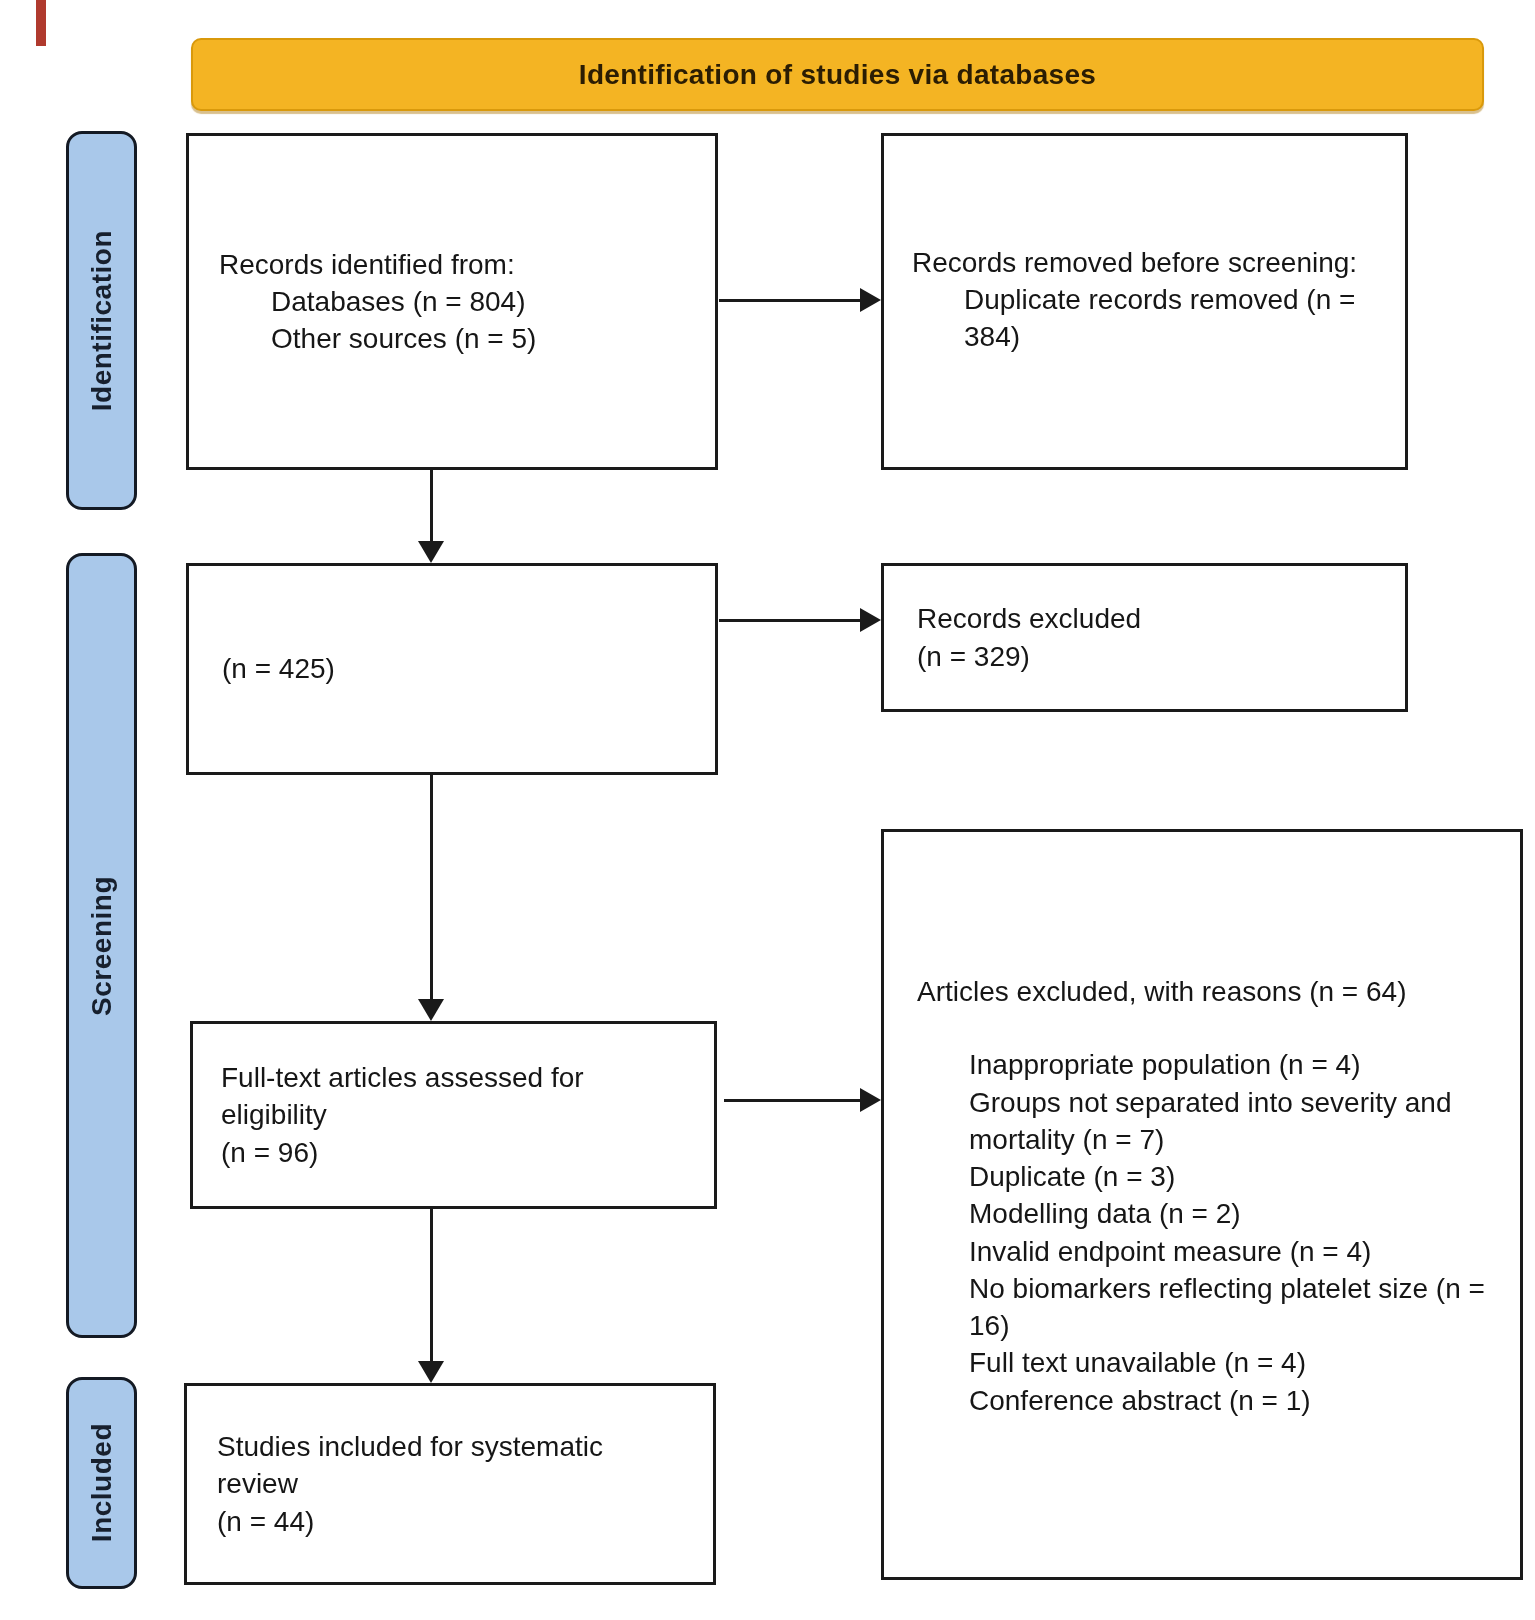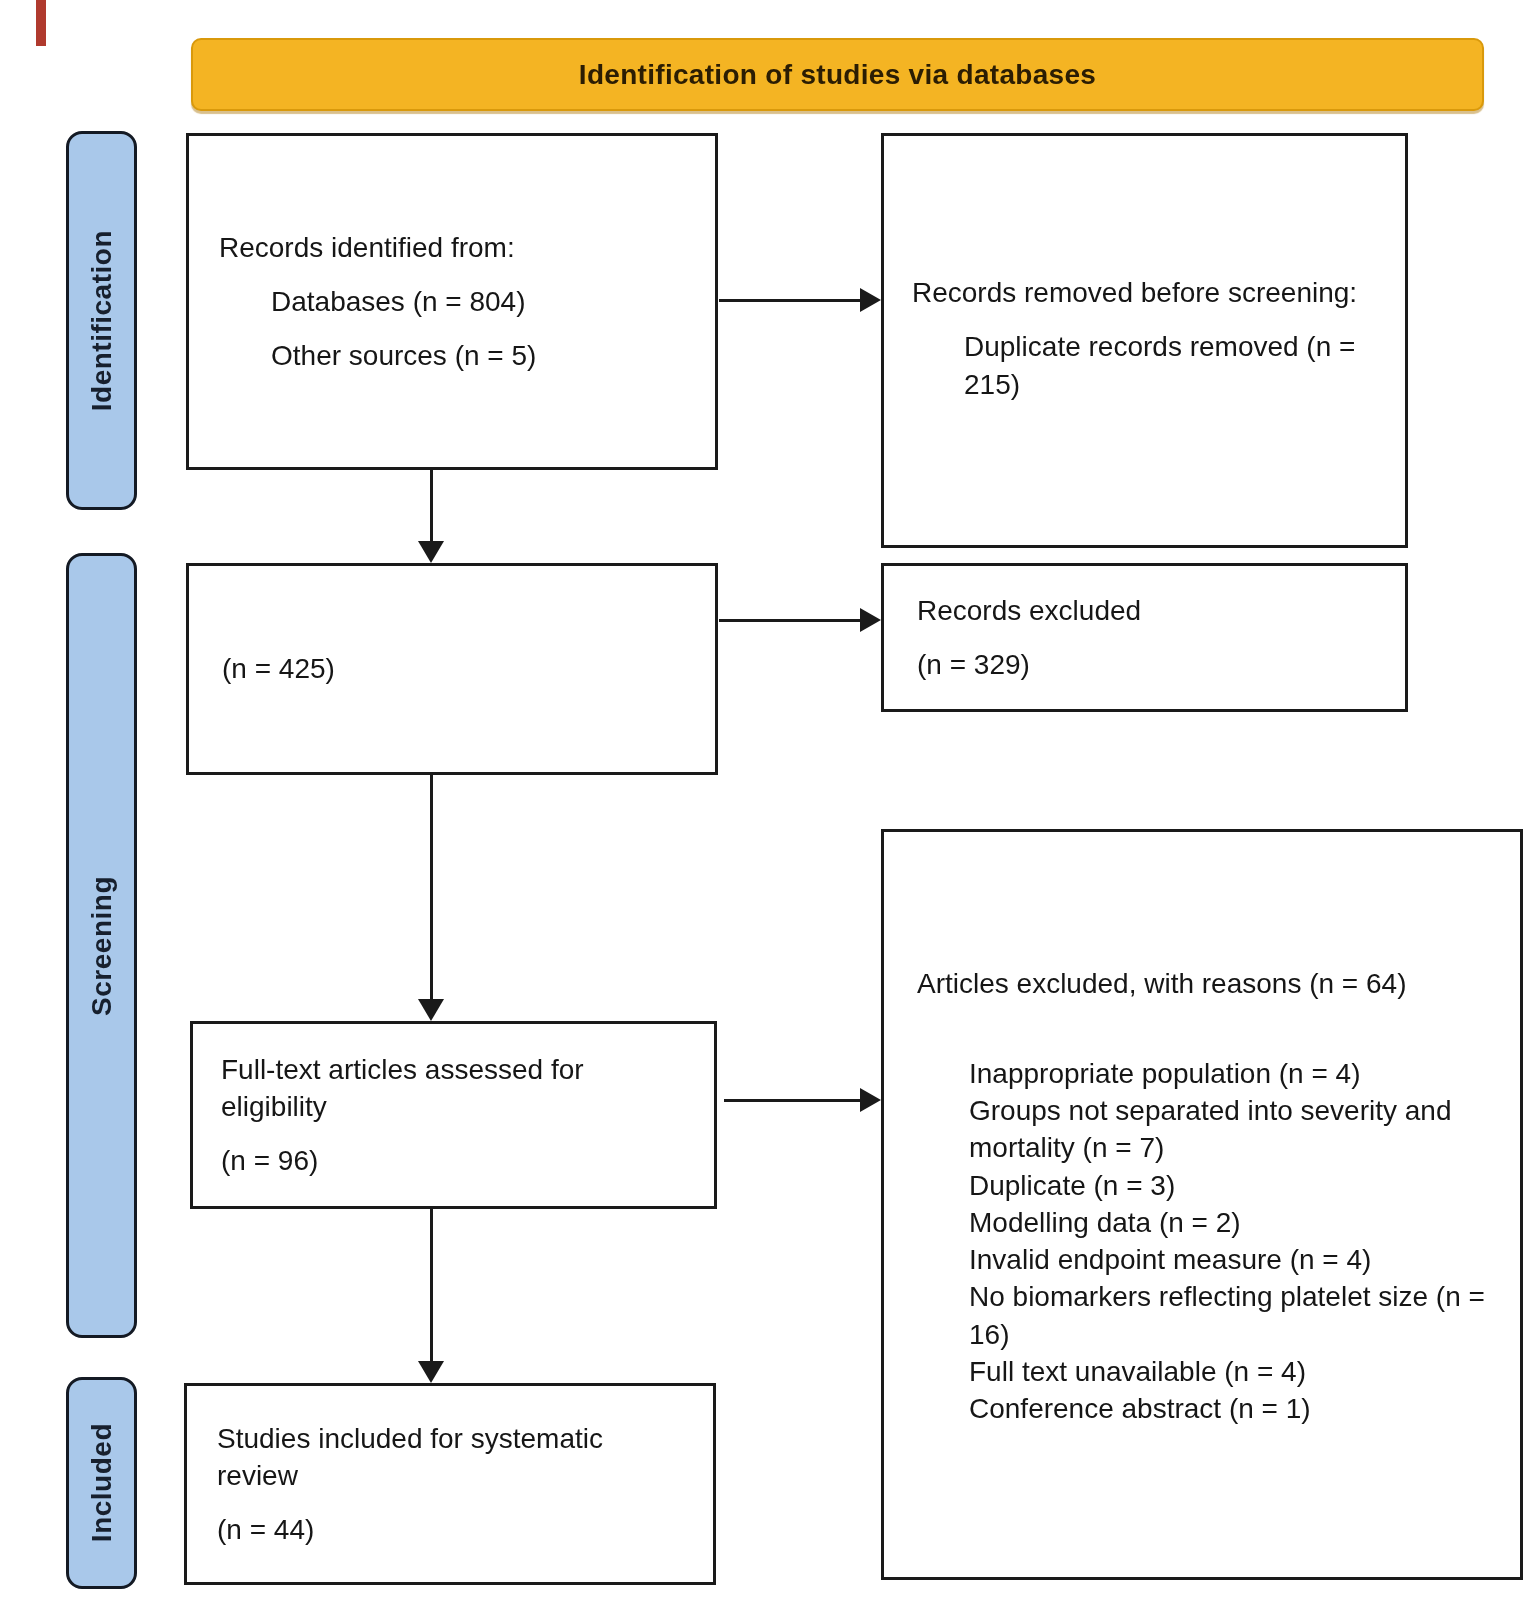--- a/index.html
+++ b/index.html
@@ -47,25 +47,25 @@
     letter-spacing:.5px; white-space:nowrap;
   }
   #stage-identification{top:131px; height:379px;}
   #stage-screening{top:553px; height:785px;}
   #stage-included{top:1377px; height:212px;}
 
   .fbox{
     position:absolute; box-sizing:border-box;
     background:var(--box-bg,#fff);
     border:3px solid var(--box-border,#1A1A1A);
-    display:flex; flex-direction:column; justify-content:center;gap:17px;
+    display:flex; flex-direction:column; justify-content:center;
   }
   .fbox .indent{padding-left:52px;}
   #box-identified{left:150px; top:133px; width:532px; height:337px; padding:10px 24px 10px 30px;}
-  #box-removed{left:845px; top:133px; width:527px; height:415px; padding:6px 30px 10px 28px;}
+  #box-removed{left:845px; top:133px; width:527px; height:337px; padding:6px 30px 10px 28px;}
   #box-screened{left:150px; top:563px; width:532px; height:212px; padding:8px 24px 8px 33px;}
   #box-excluded{left:845px; top:563px; width:527px; height:149px; padding:8px 32px 8px 33px;}
   #box-fulltext{left:154px; top:1021px; width:527px; height:188px; padding:8px 24px 8px 28px;}
   #box-reasons{left:845px; top:829px; width:642px; height:751px; padding:10px 8px 27px 33px;}
   #box-reasons .reason-list{margin-top:36px;}
   #box-included{left:148px; top:1383px; width:532px; height:202px; padding:8px 24px 8px 30px;}
 
   .hline{position:absolute; height:3px; background:var(--arrow,#1A1A1A);}
   .vline{position:absolute; width:3px; background:var(--arrow,#1A1A1A);}
   .head-right{position:absolute; width:0; height:0;
@@ -98,21 +98,21 @@
   </div>
 
   <div class="fbox" id="box-identified">
     <div>Records identified from:</div>
     <div class="indent">Databases (n = 804)</div>
     <div class="indent">Other sources (n = 5)</div>
   </div>
 
   <div class="fbox" id="box-removed">
     <div>Records removed before screening:</div>
-    <div class="indent">Duplicate records removed (n = 215)</div>
+    <div class="indent">Duplicate records removed (n = 384)</div>
   </div>
 
   <div class="fbox" id="box-screened">
     <div>(n = 425)</div>
   </div>
 
   <div class="fbox" id="box-excluded">
     <div>Records excluded</div>
     <div>(n = 329)</div>
   </div>

